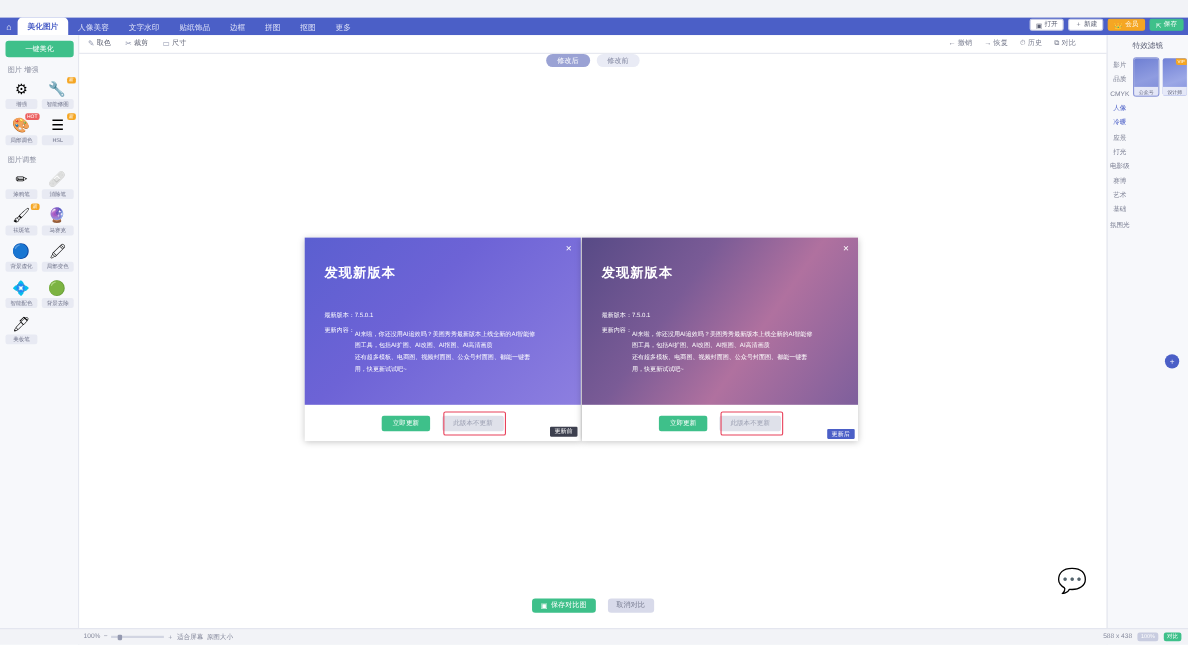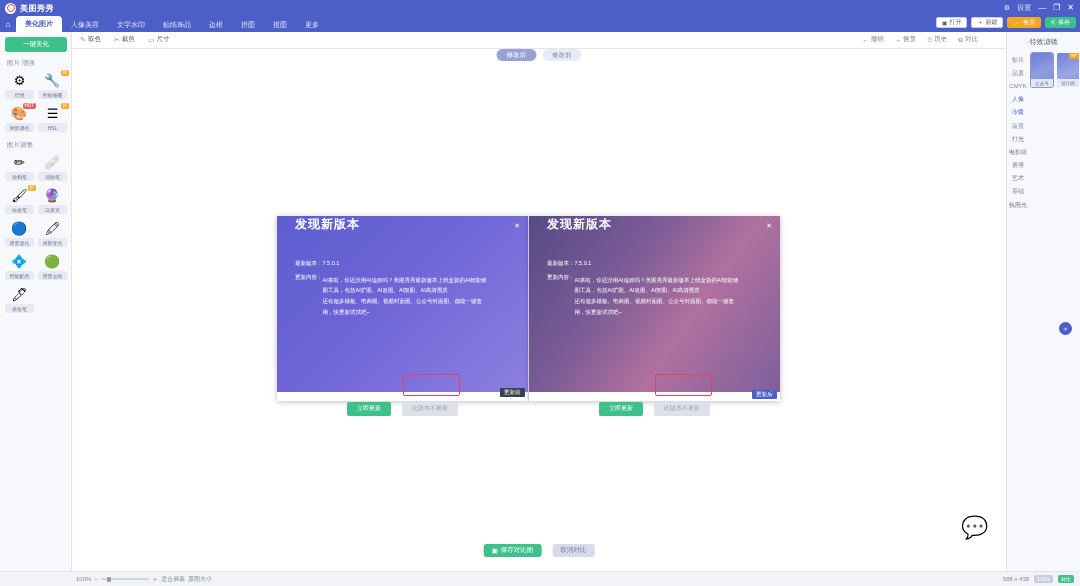--- a/index.html
+++ b/index.html
@@ -202,22 +202,22 @@
   .sb-chip.green { background: #3ec08a; }
 
   
   .dlg {
     position: absolute; width: 251px; height: 185px; background: #ffffff;
     box-shadow: 0 1px 6px rgba(0,0,0,.25);
   }
   .dlg-a { left: 277px; top: 216px; }
   .dlg-b { left: 529px; top: 216px; }
   .dlg-hero {
-    position: relative; width: 251px; height: 176px; overflow: hidden;
-    padding: 0 18px 0 18px; color: #ffffff;
+    position: relative; width: 251px; height: 152px; overflow: hidden;
+    padding: 24px 18px 0 18px; color: #ffffff;
   }
   .hero-a { background: linear-gradient(135deg,#5b5fd0 0%,#6d63d6 40%,#8d7fe0 100%); }
   .hero-b { background: linear-gradient(125deg,#574a86 0%,#7a5b96 35%,#b0719f 62%,#7e5f9c 100%); }
   .dlg-title { font-size: 12px; font-weight: bold; letter-spacing: 1px; }
   .dlg-meta { margin-top: 28px; font-size: 5.5px; line-height: 1.05; }
   .dlg-ver { margin-bottom: 8px; }
   .dlg-body-row { display: flex; }
   .dlg-body-label { white-space: nowrap; }
   .dlg-body-text { line-height: 1.95; }
   .dlg-close {
@@ -240,31 +240,20 @@
     position: absolute; font-size: 5.5px; padding: 1px 4px; border-radius: 1px;
   }
   .tag-before { background: #3c3f4e; color: #ffffff; left: 500px; top: 388px; }
   .tag-after  { background: #4b5fc7; color: #ffffff; left: 752px; top: 390px; }
 </style>
 </head>
 <body>
 
 <div class="app">
 
-  <div class="titlebar">
-    <div class="logo-dot"></div>
-    <div class="logo-text">美图秀秀</div>
-    <div class="title-right">
-      <span>⚙</span>
-      <span>设置</span>
-      <span class="win-btn">—</span>
-      <span class="win-btn">❐</span>
-      <span class="win-btn">✕</span>
-    </div>
-  </div>
 
   <div class="navbar">
     <div class="home-ico">⌂</div>
     <div class="tab active">美化图片</div>
     <div class="tab">人像美容</div>
     <div class="tab">文字水印</div>
     <div class="tab">贴纸饰品</div>
     <div class="tab">边框</div>
     <div class="tab">拼图</div>
     <div class="tab">抠图</div>

